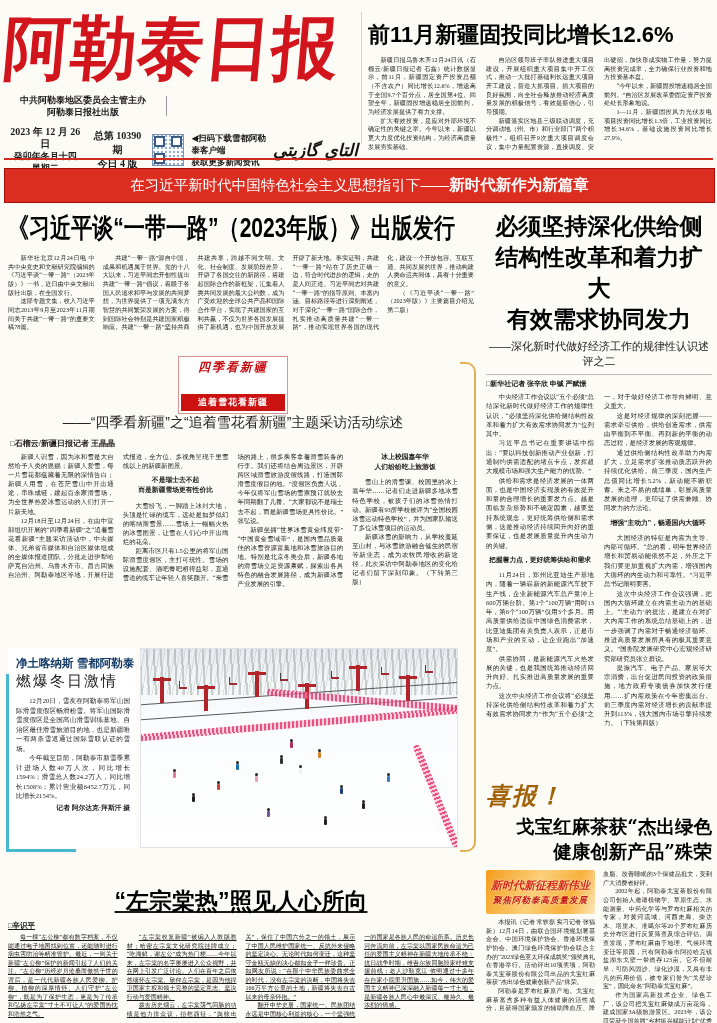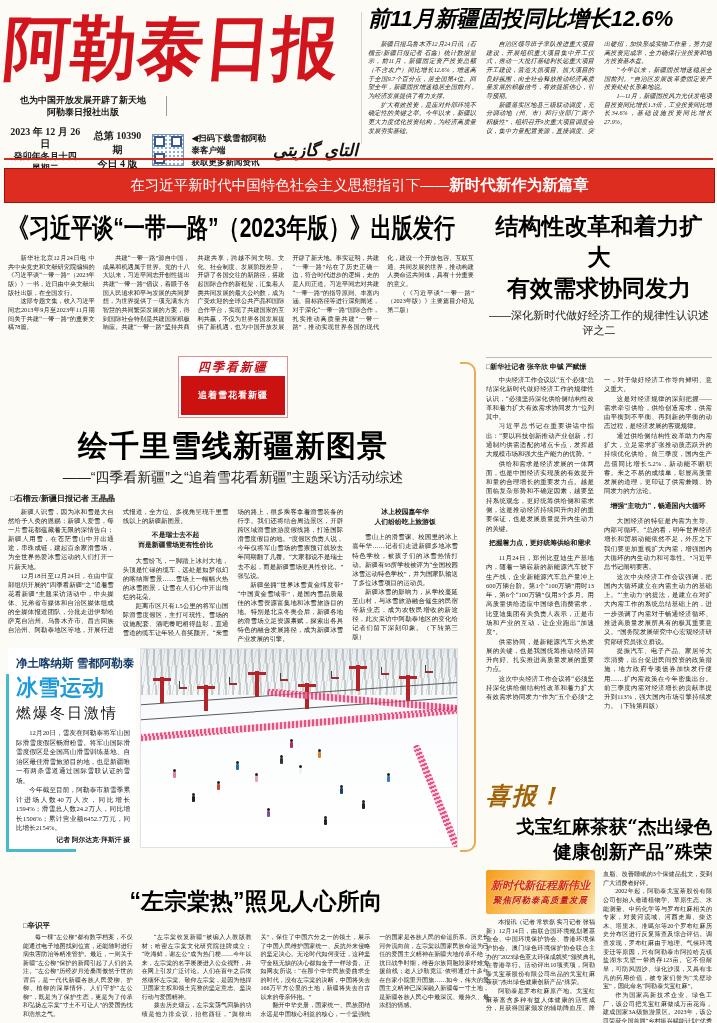--- a/index.html
+++ b/index.html
@@ -24,21 +24,21 @@
        repeating-linear-gradient(0deg,#53719c 0 2px,#fff 2px 4px),
        repeating-linear-gradient(90deg,#53719c 0 2px,#fff 2px 4px);
       background-blend-mode:screen;}
   .qr i{position:absolute;width:7px;height:7px;border:2px solid #3c5a86;background:#fff;}
   .qr i.a{left:1px;top:1px}.qr i.b{right:1px;top:1px}.qr i.c{left:1px;bottom:1px}
   .appblk{font-size:8.5px;line-height:12px;font-weight:bold;width:88px;}
   .kazakh{font-size:17px;font-weight:900;font-style:italic;direction:rtl;color:#18110f;
       font-family:"DejaVu Sans","Liberation Sans",sans-serif;white-space:nowrap;}
   .vline1{position:absolute;left:361px;top:12px;height:132px;border-left:1px solid #d9d3c7;}
   
-  .tr-art{position:absolute;left:368px;top:2px;width:344px;height:148px;font-style:italic;}
+  .tr-art{position:absolute;left:368px;top:18px;width:344px;height:148px;}
   .tr-head{font-family:"Liberation Sans","DejaVu Sans",sans-serif;font-weight:900;font-size:22px;
       letter-spacing:0;white-space:nowrap;margin:2px 0 6px 0;color:#000;}
   .cols3{column-count:3;column-gap:10px;height:104px;overflow:hidden;font-size:6.2px;line-height:1.4;text-align:justify;}
   .paras p{margin:0;text-indent:2em;}
   
   .red-rule{position:absolute;left:4px;top:158px;width:709px;height:2px;background:#cf2a1e;}
   .banner{position:absolute;left:4px;top:168px;width:709px;height:33px;background:#dd2c20;border:1px solid #a31008;
       display:flex;align-items:center;justify-content:center;color:#fff;
       font-family:"Liberation Sans","DejaVu Sans",sans-serif;}
   .banner .b1{font-size:14.5px;}
@@ -49,21 +49,21 @@
       white-space:nowrap;transform:scaleX(.78);transform-origin:left center;margin:2px 0 8px 0;color:#000;}
   .cols5{column-count:5;column-gap:8px;height:100px;overflow:hidden;font-size:6.2px;line-height:1.4;text-align:justify;}
   
   .ybracket{position:absolute;left:460px;top:362px;width:14px;height:486px;
       border:2px solid #e3ae54;border-left:none;border-radius:0 10px 10px 0;}
   
   .feature{position:absolute;left:8px;top:356px;width:450px;height:494px;}
   .badge{width:104px;margin:0 auto;border:1px solid #e09090;background:#fff;text-align:center;padding:2px 2px 2px 2px;}
   .badge .script{color:#c40d12;font-weight:900;font-style:italic;font-size:12px;letter-spacing:2px;
       font-family:"DejaVu Serif","Liberation Serif",serif;}
-  .badge .bar{background:#cc1111;color:#fff;font-size:9px;font-weight:bold;margin-top:0;padding:13px 0;
+  .badge .bar{background:#cc1111;color:#fff;font-size:9px;font-weight:bold;margin-top:18px;padding:2px 0;
       font-family:"Liberation Sans","DejaVu Sans",sans-serif;letter-spacing:1px;}
   .feat-head{font-family:"Liberation Sans","DejaVu Sans",sans-serif;font-weight:900;font-size:30px;
       text-align:center;margin:8px 0 2px 0;color:#000;letter-spacing:1px;}
   .feat-sub{text-align:center;font-size:14px;color:#222;margin-bottom:6px;
       font-family:"Liberation Sans","DejaVu Sans",sans-serif;}
   .feat-by{font-size:8px;font-weight:bold;margin:2px 0 3px 2px;}
   .cols4f{column-count:4;column-gap:9px;height:156px;overflow:hidden;font-size:6.4px;line-height:1.42;text-align:justify;}
   .subhd{text-align:center;font-weight:bold;font-size:6.8px;line-height:1.5;margin:5px 0;break-inside:avoid;
       font-family:"Liberation Sans","DejaVu Sans",sans-serif;}
   
@@ -84,30 +84,30 @@
       filter:blur(.6px);}
   .fence{position:absolute;height:7px;border-radius:3px;
       background:repeating-linear-gradient(90deg,rgba(225,55,110,.85) 0 2px,rgba(255,170,195,.55) 2px 4px);}
   .cable{position:absolute;height:1px;background:#5a5a5a;}
   .tower{position:absolute;width:4px;height:26px;background:#b3232a;}
   .tower:before{content:"";position:absolute;left:-7px;top:1px;width:18px;height:3px;background:#b3232a;}
   .chair{position:absolute;width:7px;height:6px;border-left:1px solid #444;border-bottom:2px solid #9c2b33;}
   .skier{position:absolute;width:3px;height:6px;border-radius:1px;}
   .skier:before{content:"";position:absolute;left:0;top:-3px;width:3px;height:3px;border-radius:50%;background:#222;}
   
-  .zuo{position:absolute;left:23px;top:886px;width:466px;height:132px;}
+  .zuo{position:absolute;left:8px;top:886px;width:466px;height:132px;text-decoration:underline;}
   .zuo-head{font-family:"Liberation Sans","DejaVu Sans",sans-serif;font-weight:900;font-size:23px;
       text-align:center;margin:0 0 4px 0;color:#000;}
   .zuo-by{font-size:7.5px;font-weight:bold;margin-bottom:2px;}
   .cols4z{column-count:4;column-gap:9px;height:92px;overflow:hidden;font-size:6px;line-height:1.42;text-align:justify;}
   
   .supply{position:absolute;left:486px;top:210px;width:226px;height:564px;}
   .sup-head{font-weight:900;font-size:23px;line-height:31px;text-align:center;color:#000;
       font-family:"DejaVu Serif","Liberation Serif",serif;}
-  .sup-sub{font-size:11px;text-align:center;margin:5px 0 4px 0;border-bottom:1px solid #bbb;padding-bottom:19px;
+  .sup-sub{font-size:11px;text-align:center;margin:5px 0 4px 0;border-bottom:1px solid #bbb;padding-bottom:5px;
       font-family:"Liberation Sans","DejaVu Sans",sans-serif;}
   .sup-by{font-size:7px;font-weight:bold;margin:3px 0;}
   .cols2s{column-count:2;column-gap:10px;height:395px;overflow:hidden;font-size:6.4px;line-height:1.45;text-align:justify;}
   
   .xibao{position:absolute;left:486px;top:780px;width:226px;height:238px;}
   .xb-label{color:#a16207;font-weight:900;font-size:24px;font-style:italic;
       font-family:"DejaVu Serif","Liberation Serif",serif;letter-spacing:2px;}
   .xb-head{font-weight:900;font-size:18.5px;line-height:25px;text-align:right;color:#000;margin:2px 0 6px 0;
       font-family:"DejaVu Serif","Liberation Serif",serif;}
   .cols2x{column-count:2;column-gap:8px;height:158px;overflow:hidden;font-size:6.1px;line-height:1.42;text-align:justify;}
@@ -121,21 +121,21 @@
 </style>
 </head>
 <body>
 
 <div id="page">
 
   <div class="mast-left">
     <div class="paper-title">阿勒泰日报</div>
     <div class="mast-row2">
       <div class="publisher">
-        <div>也为中国开放发展开辟了新天地</div>
+        <div>中共阿勒泰地区委员会主管主办</div>
         <div>阿勒泰日报社出版</div>
       </div>
       <div class="mast-sep"></div>
     </div>
     <div class="mast-row3">
       <div class="dateblk">
         <div class="d1">2023 年 12 月 26 日</div>
         <div>癸卯年冬月十四</div>
         <div>星期二</div>
       </div>
@@ -186,21 +186,20 @@
       </div>
   </div>
 
   <div class="ybracket"></div>
 
   <div class="feature">
     <div class="badge">
       <div class="script">四季看新疆</div>
       <div class="bar">追着雪花看新疆</div>
     </div>
-    <div class="feat-head">绘千里雪线新疆新图景</div>
     <div class="feat-sub">——“四季看新疆”之“追着雪花看新疆”主题采访活动综述</div>
     <div class="feat-by">□石榴云/新疆日报记者 王晶晶</div>
     <div class="cols4f">
       <div class="paras">
           <p>新疆人识雪，因为冰和雪是大自然给予人类的恩赐；新疆人爱雪，每一片雪花都蕴藏着无限的深情告白；新疆人用雪，在苍茫雪山中开出通途，串珠成链，建起百余家滑雪场，为全世界热爱冰雪运动的人们打开一片新天地。</p>
           <p>12月18日至12月24日，在由中宣部组织开展的“四季看新疆”之“追着雪花看新疆”主题采访活动中，中央媒体、兄弟省市媒体和自治区媒体组成的全媒体报道团队，分批走进伊犁哈萨克自治州、乌鲁木齐市、昌吉回族自治州、阿勒泰地区等地，开展行进式报道，全方位、多视角呈现千里雪线以上的新疆新图景。</p>
         </div>
       <div class="subhd">
         <div>不是瑞士去不起</div>
         <div>而是新疆雪场更有性价比</div>
@@ -216,21 +215,20 @@
       </div>
       <div class="paras">
           <p>雪山上的滑雪课、校园里的冰上嘉年华……记者们走进新疆多地冰雪特色学校，被孩子们的冰雪热情打动。新疆有93所学校被评为“全国校园冰雪运动特色学校”，并为国家队输送了多位冰雪项目的运动员。</p>
           <p>新疆冰雪的影响力，从学校蔓延至山村，与冰雪旅游融合催生的民宿等新业态，成为农牧民增收的新途径，此次采访中阿勒泰地区的变化给记者们留下深刻印象。（下转第三版）</p>
         </div>
     </div>
 
     <div class="media-row">
       <div class="snowcard">
         <div class="sc-title">净土喀纳斯 雪都阿勒泰</div>
-        <div class="sc-big">冰雪运动</div>
         <div class="sc-sub">燃爆冬日激情</div>
         <div class="sc-cap paras">
             <p>12月20日，雪友在阿勒泰将军山国际滑雪度假区畅滑粉雪。将军山国际滑雪度假区是全国高山滑雪训练基地、自治区最佳滑雪旅游目的地，也是新疆唯一有两条雪道通过国际雪联认证的雪场。</p>
             <p>今年截至目前，阿勒泰市新雪季累计进场人数40万人次，同比增长1594%；滑雪总人数24.2万人，同比增长1506%；累计营业额6452.7万元，同比增长2154%。</p>
           </div>
         <div class="sc-credit">记者 阿尔达克·拜斯汗 摄</div>
       </div>
       <div class="ski-photo">
         <div class="trees"></div>
       <div class="cable" style="left: -2%; top: 22%; width: 105%; transform: rotate(-4deg);"></div>
@@ -274,20 +272,21 @@
     <div class="cols4z paras">
         <p>每一棵“左公柳”都有数字档案，不仅能通过电子地图找到位置，还能随时进行病虫害防治等精准管护。最近，一则关于新疆“左公柳”保护的新闻引起了人们的关注。“左公柳”历经岁月沧桑而傲然于世的背后，是一代代新疆各族人民爱柳、护柳、植柳的深厚情怀。人们守护“左公柳”，既是为了保护生态，更是为了传承和弘扬左宗棠“寸土不可让人”的爱国热忱和浩然之气。</p>
         <p>“左宗棠收复新疆”被编入人教版教材；哈密左宗棠文化研究院挂牌成立；“吃海鲜，谢左公”成为热门梗……今年以来，左宗棠的名字屡屡进入公众视野，并在网上引发广泛讨论。人们在百年之后依然缅怀左宗棠、敬仰左宗棠，是因为他捍卫国家主权和领土完整的坚定意志、坚决行动与爱国精神。</p>
         <p>拨去历史烟云，左宗棠荡气回肠的功绩是他力排众议，抬棺西征，“舆榇出关”，保住了中国六分之一的领土，展示了中国人民维护国家统一、反抗外来侵略的坚定决心。无论时代如何变迁，这种坚守金瓯无缺的决心都如金子一样珍贵。正如网友所说：“在那个中华民族委曲求全的时代，没有左宗棠的决断，中国将失去166万平方公里的土地，新疆将失去自古以来的母亲怀抱。”</p>
         <p>翻开中华史册，国家统一、民族团结永远是中国核心利益的核心，一个坚强统一的国家是各族人民的命运所系。历史长河奔流向前，左宗棠以国家民族命运为己任的爱国主义精神在新疆大地传承不绝：抗日战争时期，维吾尔族同胞毁家纾难支援前线；老人沙勒克江·依明通过十多年在自家小院里升国旗……如今，伟大的爱国主义精神已深深融入新疆每一寸土地，是新疆各族人民心中最深沉、最持久、最浓烈的情感。</p>
       </div>
   </div>
 
   <div class="supply">
     <div class="sup-head">
+      <div>必须坚持深化供给侧</div>
       <div>结构性改革和着力扩大</div>
       <div>有效需求协同发力</div>
     </div>
     <div class="sup-sub">——深化新时代做好经济工作的规律性认识述评之二</div>
     <div class="sup-by">□新华社记者 张辛欣 申铖 严赋憬</div>
     <div class="cols2s">
       <div class="paras">
           <p>中央经济工作会议以“五个必须”总结深化新时代做好经济工作的规律性认识，“必须坚持深化供给侧结构性改革和着力扩大有效需求协同发力”位列其中。</p>
           <p>习近平总书记在重要讲话中指出：“要以科技创新推动产业创新，打通制约供需适配的堵点卡点，发挥超大规模市场和强大生产能力的优势。”</p>
           <p>供给和需求是经济发展的一体两面，也是中国经济实现质的有效提升和量的合理增长的重要发力点。越是面临复杂形势和不确定因素，越要坚持系统观念，更好统筹供给侧和需求侧，这是推动经济持续回升向好的重要保证，也是发展质量提升内生动力的关键。</p>

